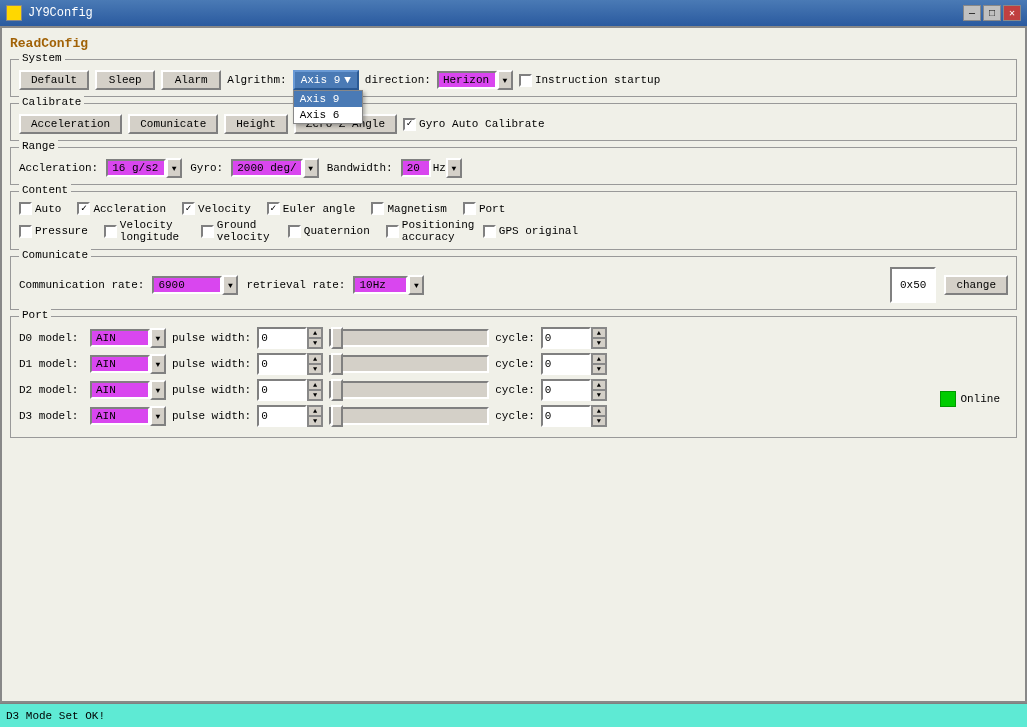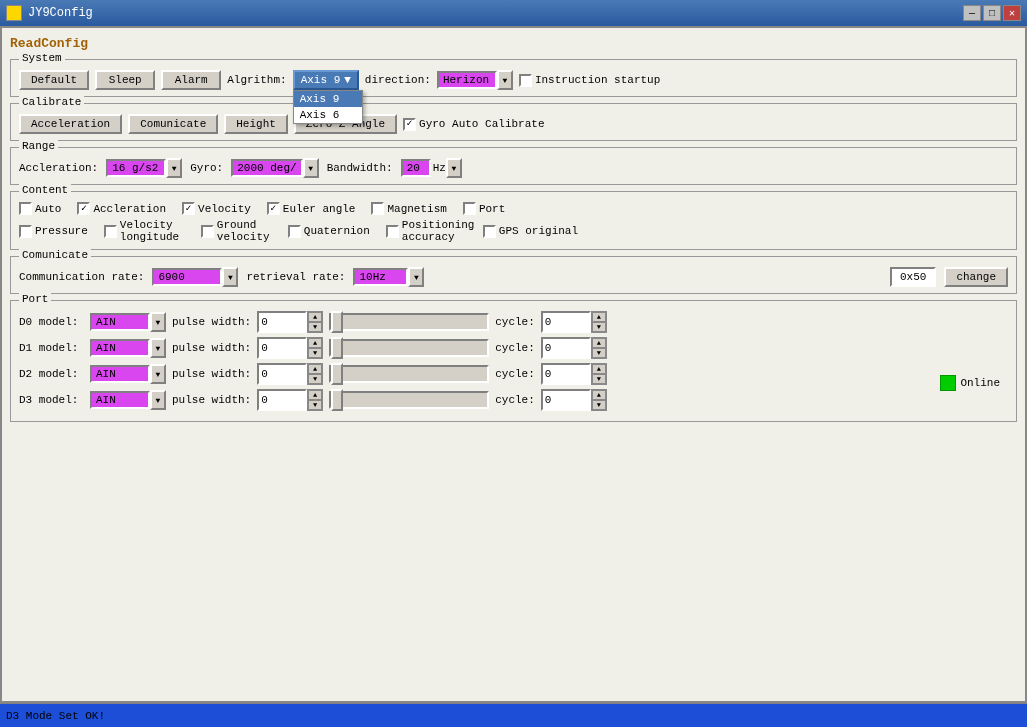--- a/index.html
+++ b/index.html
@@ -167,21 +167,21 @@
     .communicate-row {
       display: flex;
       align-items: center;
       gap: 8px;
       margin-top: 4px;
     }
     .addr-box {
       background: #fff;
       border: 2px solid;
       border-color: #808080 #ffffff #ffffff #808080;
-      padding: 2px 8px;
+      padding: 10px 8px;
       font-size: 11px;
     }
     .port-section-content {
       margin-top: 4px;
     }
     .port-row {
       display: flex;
       align-items: center;
       gap: 6px;
       margin-bottom: 4px;
@@ -231,21 +231,21 @@
       height: 22px;
       background: #d4d0c8;
       border: 2px solid;
       border-color: #ffffff #808080 #808080 #ffffff;
       position: absolute;
       left: 0;
       top: -4px;
       cursor: pointer;
     }
     .status-bar {
-      background: #1d4ed8;
+      background: #5eead4;
       border-top: 1px solid #808080;
       padding: 2px 6px;
       height: 24px;
       display: flex;
       align-items: center;
       font-size: 11px;
     }
     .online-indicator {
       display: flex;
       align-items: center;

